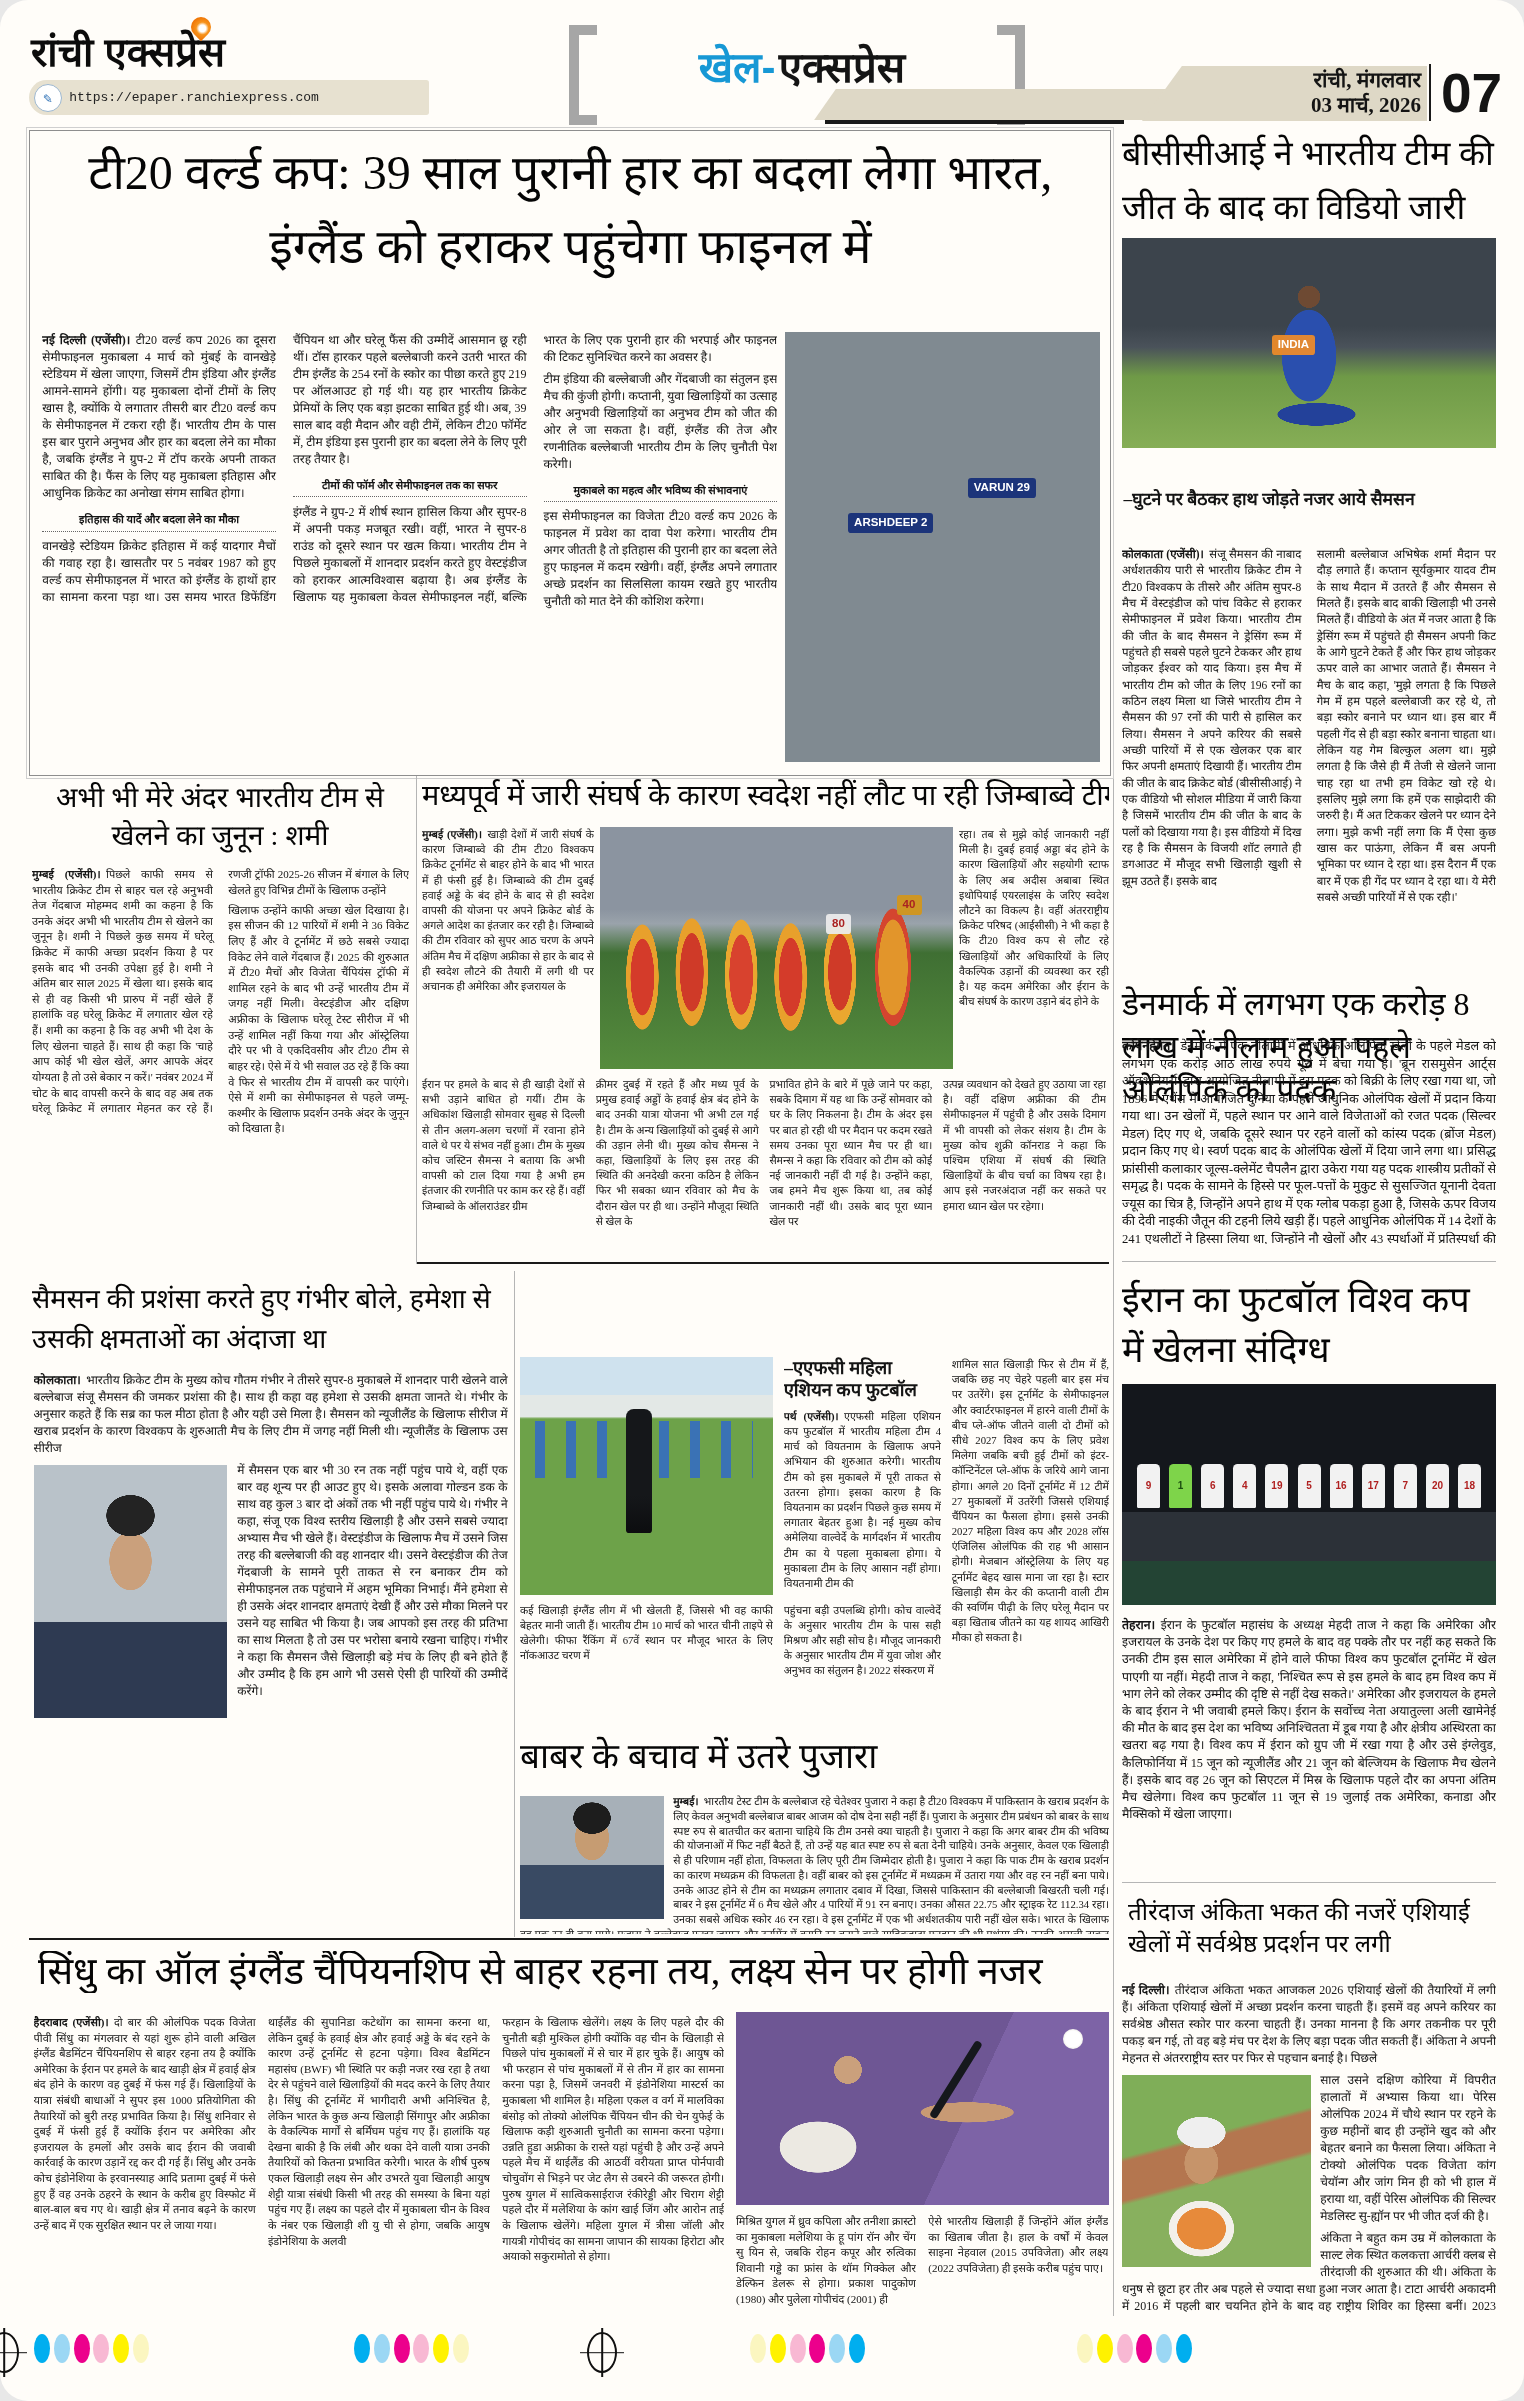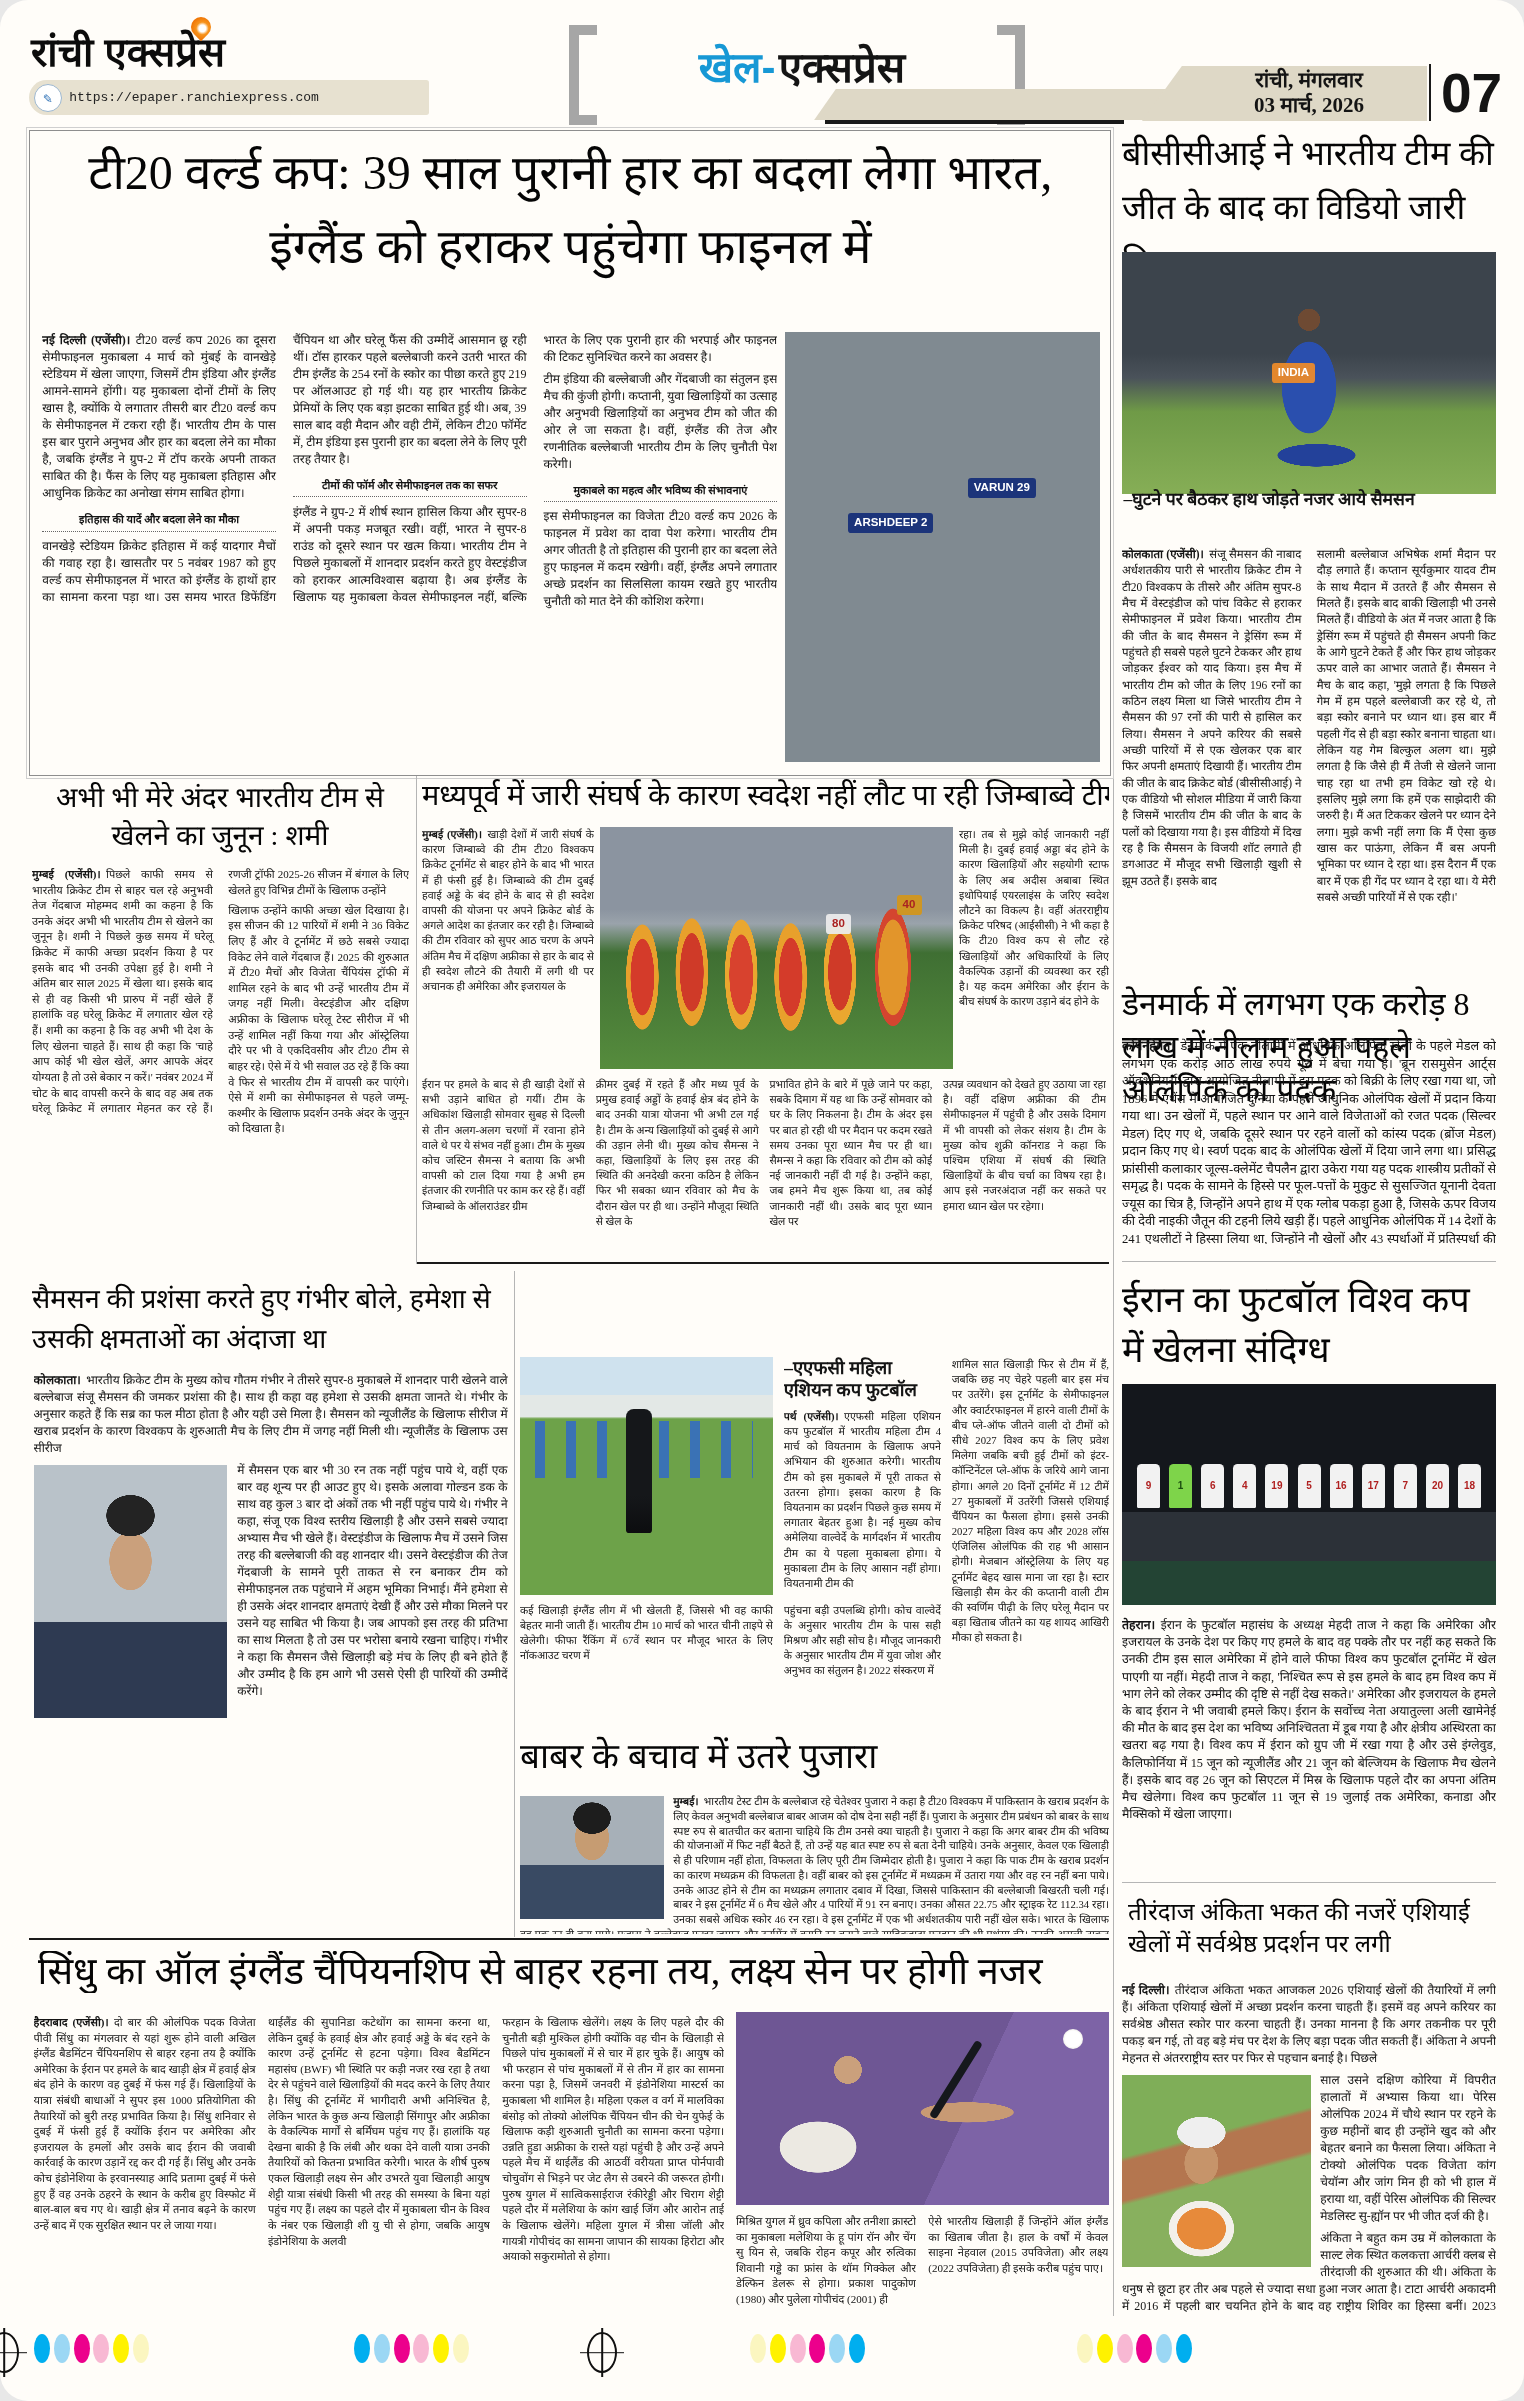--- a/index.html
+++ b/index.html
@@ -124,21 +124,21 @@
 
     <div class="abs bracket br-l" style="left:569px;top:24.6px;"></div>
     <div class="abs" style="left:614px;top:37px;width:376px;text-align:center;">
       <span class="section-title accent">खेल-</span>
       <span class="section-title">एक्सप्रेस</span>
     </div>
     <div class="abs bracket br-r" style="left:997px;top:24.6px;"></div>
 
     <div class="abs" style="left:825px;top:89px;width:330px;height:31px;background:#ded8c6;transform:skewX(-35deg);"></div>
     <div class="abs datebox" style="left:1142px;top:66px;width:285px;height:55px;"></div>
-    <div class="abs datetext" style="left:1197px;top:68px;width:224px;text-align:center;">
+    <div class="abs datetext" style="left:1197px;top:68px;width:224px;">
       <div>रांची, मंगलवार</div>
       <div>03 मार्च, 2026</div>
     </div>
     <div class="abs hline" style="left:1429px;top:64px;width:2.3px;height:57px;"></div>
     <div class="abs pageno" style="left:1441px;top:61px;">07</div>
     <div class="abs hline" style="left:825px;top:120px;width:299px;height:3.8px;"></div>
   </header>
 
   <div class="abs vline" style="left:1113px;top:129px;height:2187px;"></div>
 
@@ -156,21 +156,21 @@
     </div>
     <div class="photo ph-india" style="left:755px;top:201px;width:315px;height:430px;">
       <span class="chip" style="left:58%;top:34%;">VARUN 29</span>
       <span class="chip" style="left:20%;top:42%;">ARSHDEEP 2</span>
     </div>
   </section>
 
   <section class="abs" style="left:1122px;top:127px;width:376px;height:2190px;">
 
     <h2 class="hl" style="position:absolute;left:0;top:0;width:374px;margin:0;font-size:34px;line-height:1.6;">बीसीसीआई ने भारतीय टीम की जीत के बाद का विडियो जारी किया</h2>
-    <div class="photo ph-samson" style="left:0;top:125px;width:374px;height:242px;">
+    <div class="photo ph-samson" style="left:0;top:111px;width:374px;height:210px;">
       <span class="chip" style="left:40%;top:46%;background:rgba(240,140,40,.92);">INDIA</span>
     </div>
     <div class="abs caption" style="left:1.5px;top:362px;width:361px;">–घुटने पर बैठकर हाथ जोड़ते नजर आये सैमसन</div>
     <div class="abs bt cols-2" style="left:0;top:419px;width:374px;height:387px;">
       <p class="para"><b class="dateline">कोलकाता (एजेंसी)।</b><span>संजू सैमसन की नाबाद अर्धशतकीय पारी से भारतीय क्रिकेट टीम ने टी20 विश्वकप के तीसरे और अंतिम सुपर-8 मैच में वेस्टइंडीज को पांच विकेट से हराकर सेमीफाइनल में प्रवेश किया। भारतीय टीम की जीत के बाद सैमसन ने ड्रेसिंग रूम में पहुंचते ही सबसे पहले घुटने टेककर और हाथ जोड़कर ईश्वर को याद किया। इस मैच में भारतीय टीम को जीत के लिए 196 रनों का कठिन लक्ष्य मिला था जिसे भारतीय टीम ने सैमसन की 97 रनों की पारी से हासिल कर लिया। सैमसन ने अपने करियर की सबसे अच्छी पारियों में से एक खेलकर एक बार फिर अपनी क्षमताएं दिखायी हैं। भारतीय टीम की जीत के बाद क्रिकेट बोर्ड (बीसीसीआई) ने एक वीडियो भी सोशल मीडिया में जारी किया है जिसमें भारतीय टीम की जीत के बाद के पलों को दिखाया गया है। इस वीडियो में दिख रह है कि सैमसन के विजयी शॉट लगाते ही डगआउट में मौजूद सभी खिलाड़ी खुशी से झूम उठते हैं। इसके बाद</span></p>
       <p class="para">सलामी बल्लेबाज अभिषेक शर्मा मैदान पर दौड़ लगाते हैं। कप्तान सूर्यकुमार यादव टीम के साथ मैदान में उतरते हैं और सैमसन से मिलते हैं। इसके बाद बाकी खिलाड़ी भी उनसे मिलते हैं। वीडियो के अंत में नजर आता है कि ड्रेसिंग रूम में पहुंचते ही सैमसन अपनी किट के आगे घुटने टेकते हैं और फिर हाथ जोड़कर ऊपर वाले का आभार जताते हैं। सैमसन ने मैच के बाद कहा, 'मुझे लगता है कि पिछले गेम में हम पहले बल्लेबाजी कर रहे थे, तो बड़ा स्कोर बनाने पर ध्यान था। इस बार मैं पहली गेंद से ही बड़ा स्कोर बनाना चाहता था। लेकिन यह गेम बिल्कुल अलग था। मुझे लगता है कि जैसे ही मैं तेजी से खेलने जाना चाह रहा था तभी हम विकेट खो रहे थे। इसलिए मुझे लगा कि हमें एक साझेदारी की जरुरी है। मैं अत टिककर खेलने पर ध्यान देने लगा। मुझे कभी नहीं लगा कि मैं ऐसा कुछ खास कर पाऊंगा, लेकिन मैं बस अपनी भूमिका पर ध्यान दे रहा था। इस दैरान मैं एक बार में एक ही गेंद पर ध्यान दे रहा था। ये मेरी सबसे अच्छी पारियों में से एक रही।'</p>
     </div>
 
     <h2 class="hl" style="position:absolute;left:0;top:856px;width:374px;margin:0;font-size:32px;line-height:1.35;">डेनमार्क में लगभग एक करोड़ 8 लाख में नीलाम हुआ पहले ओलंपिक का पदक</h2>
     <div class="abs bt" style="left:0;top:911px;width:374px;height:206px;font-size:12.7px;line-height:1.38;">

